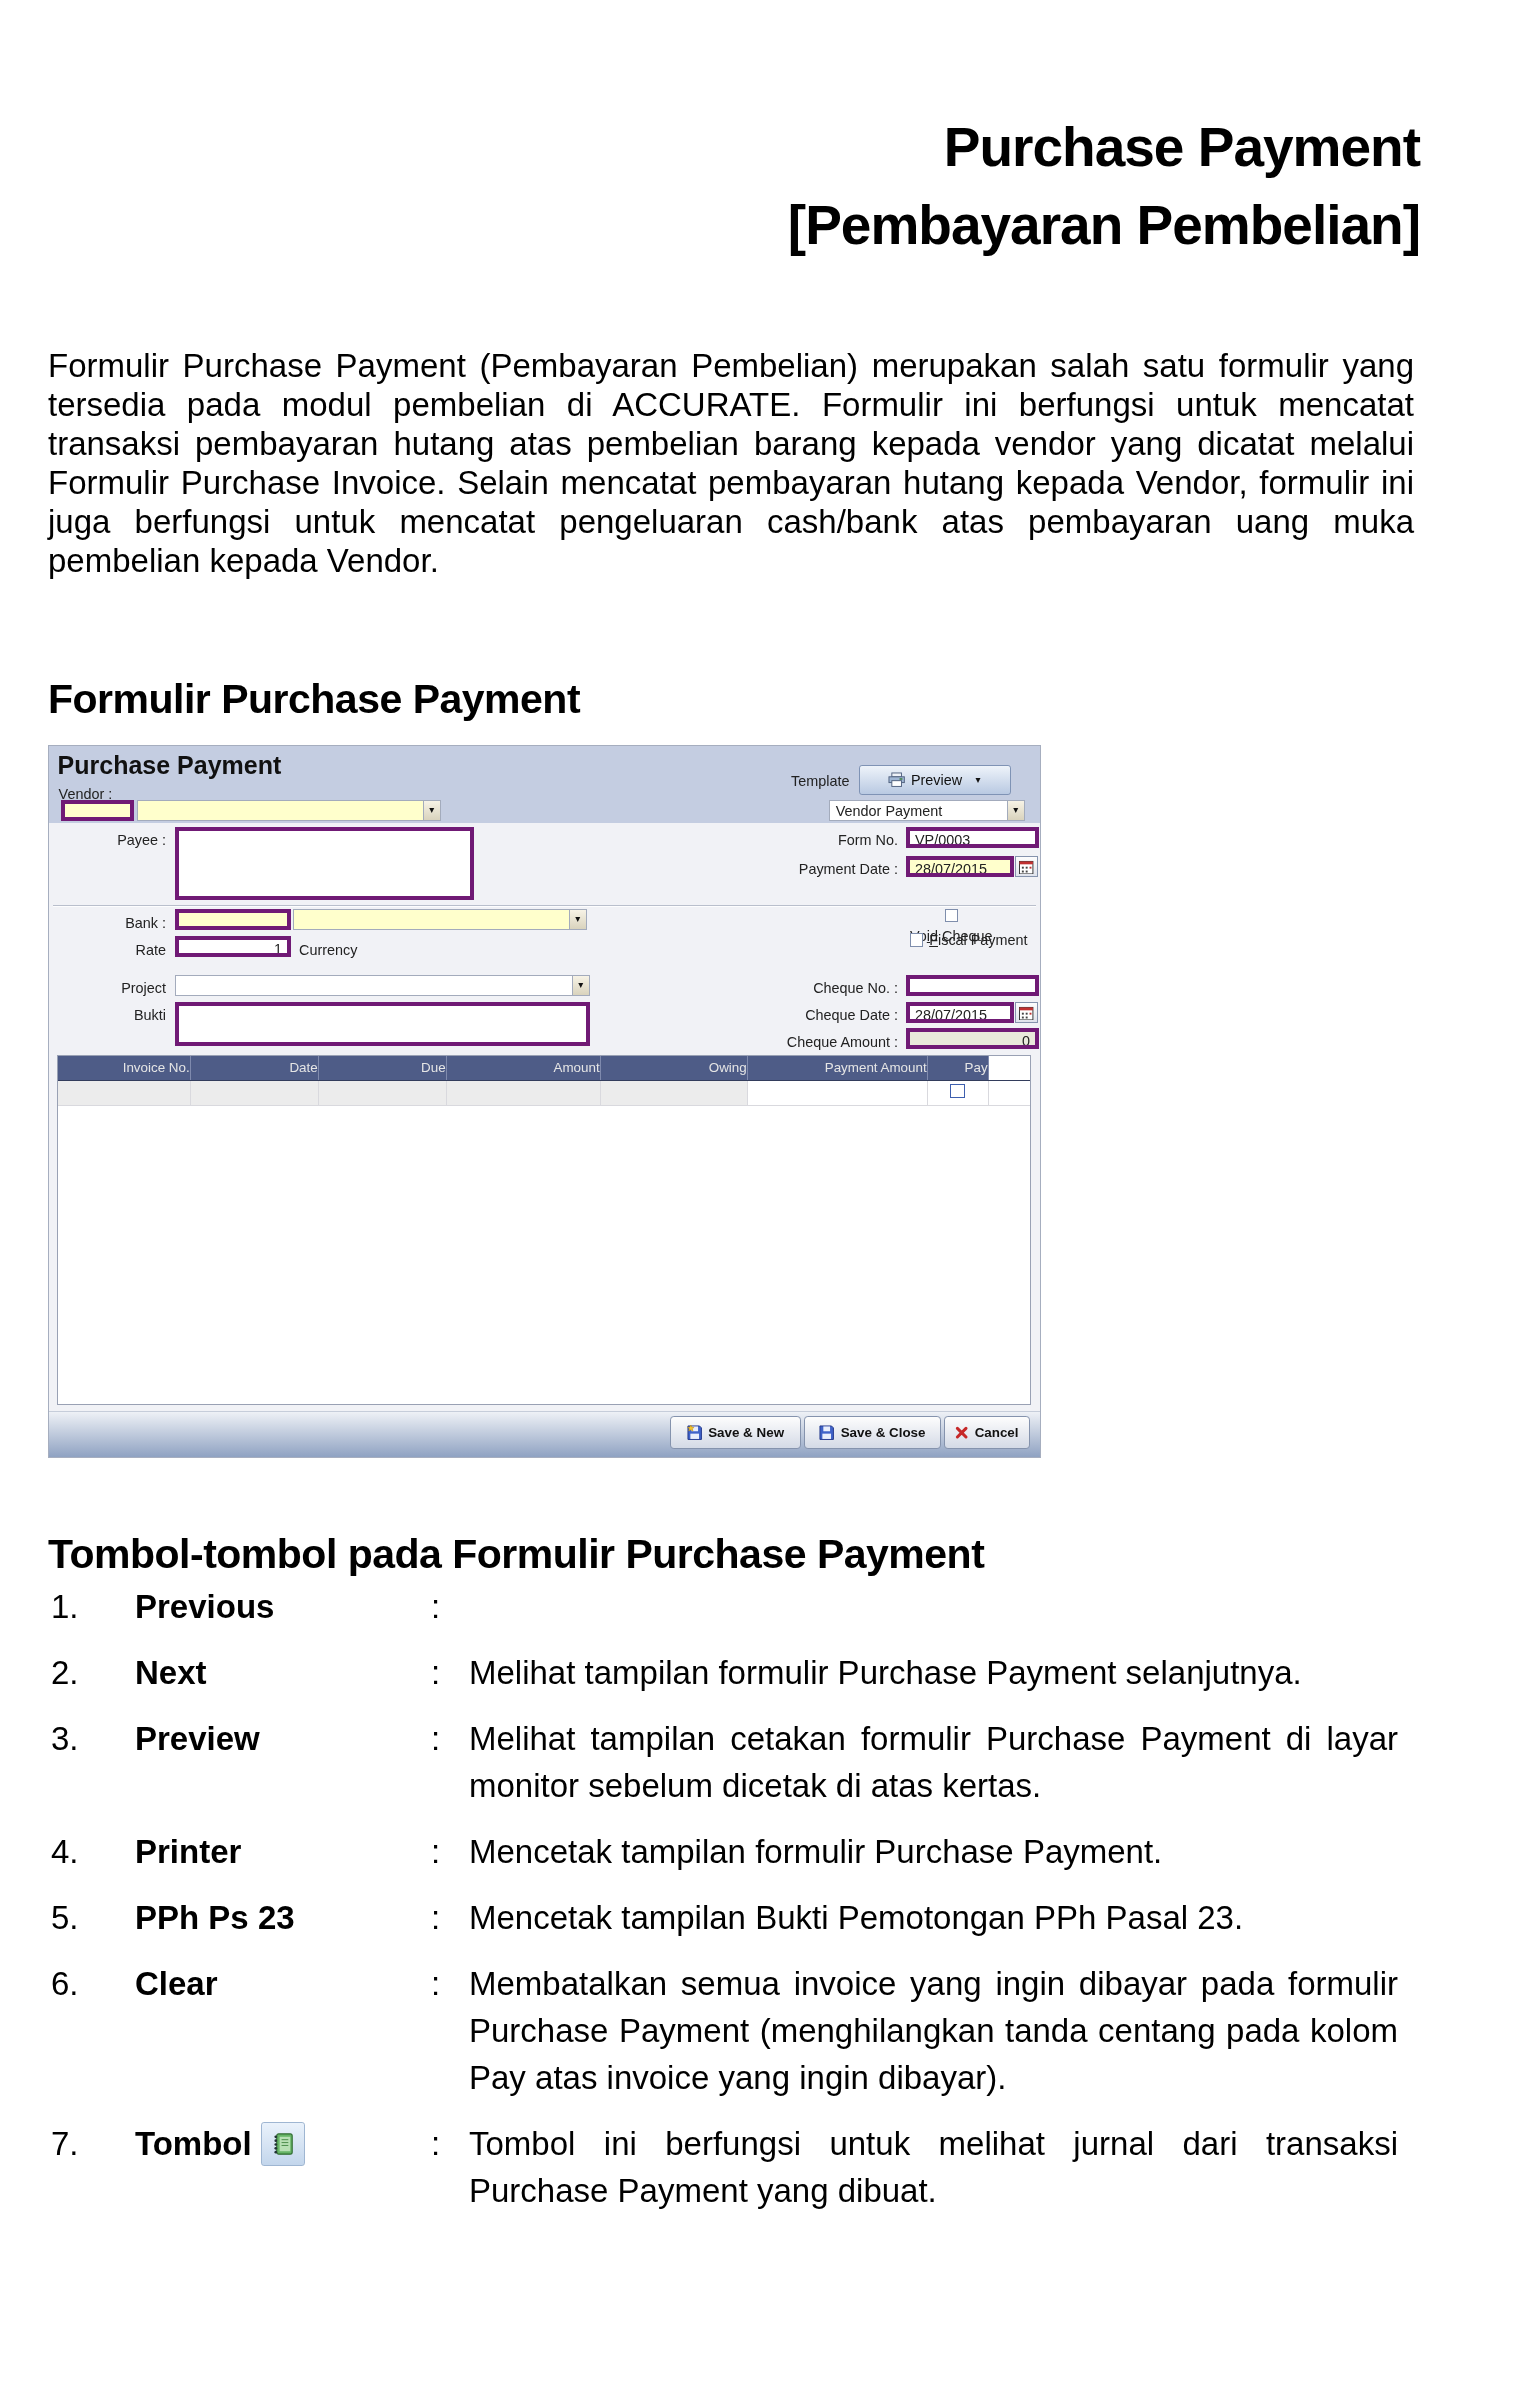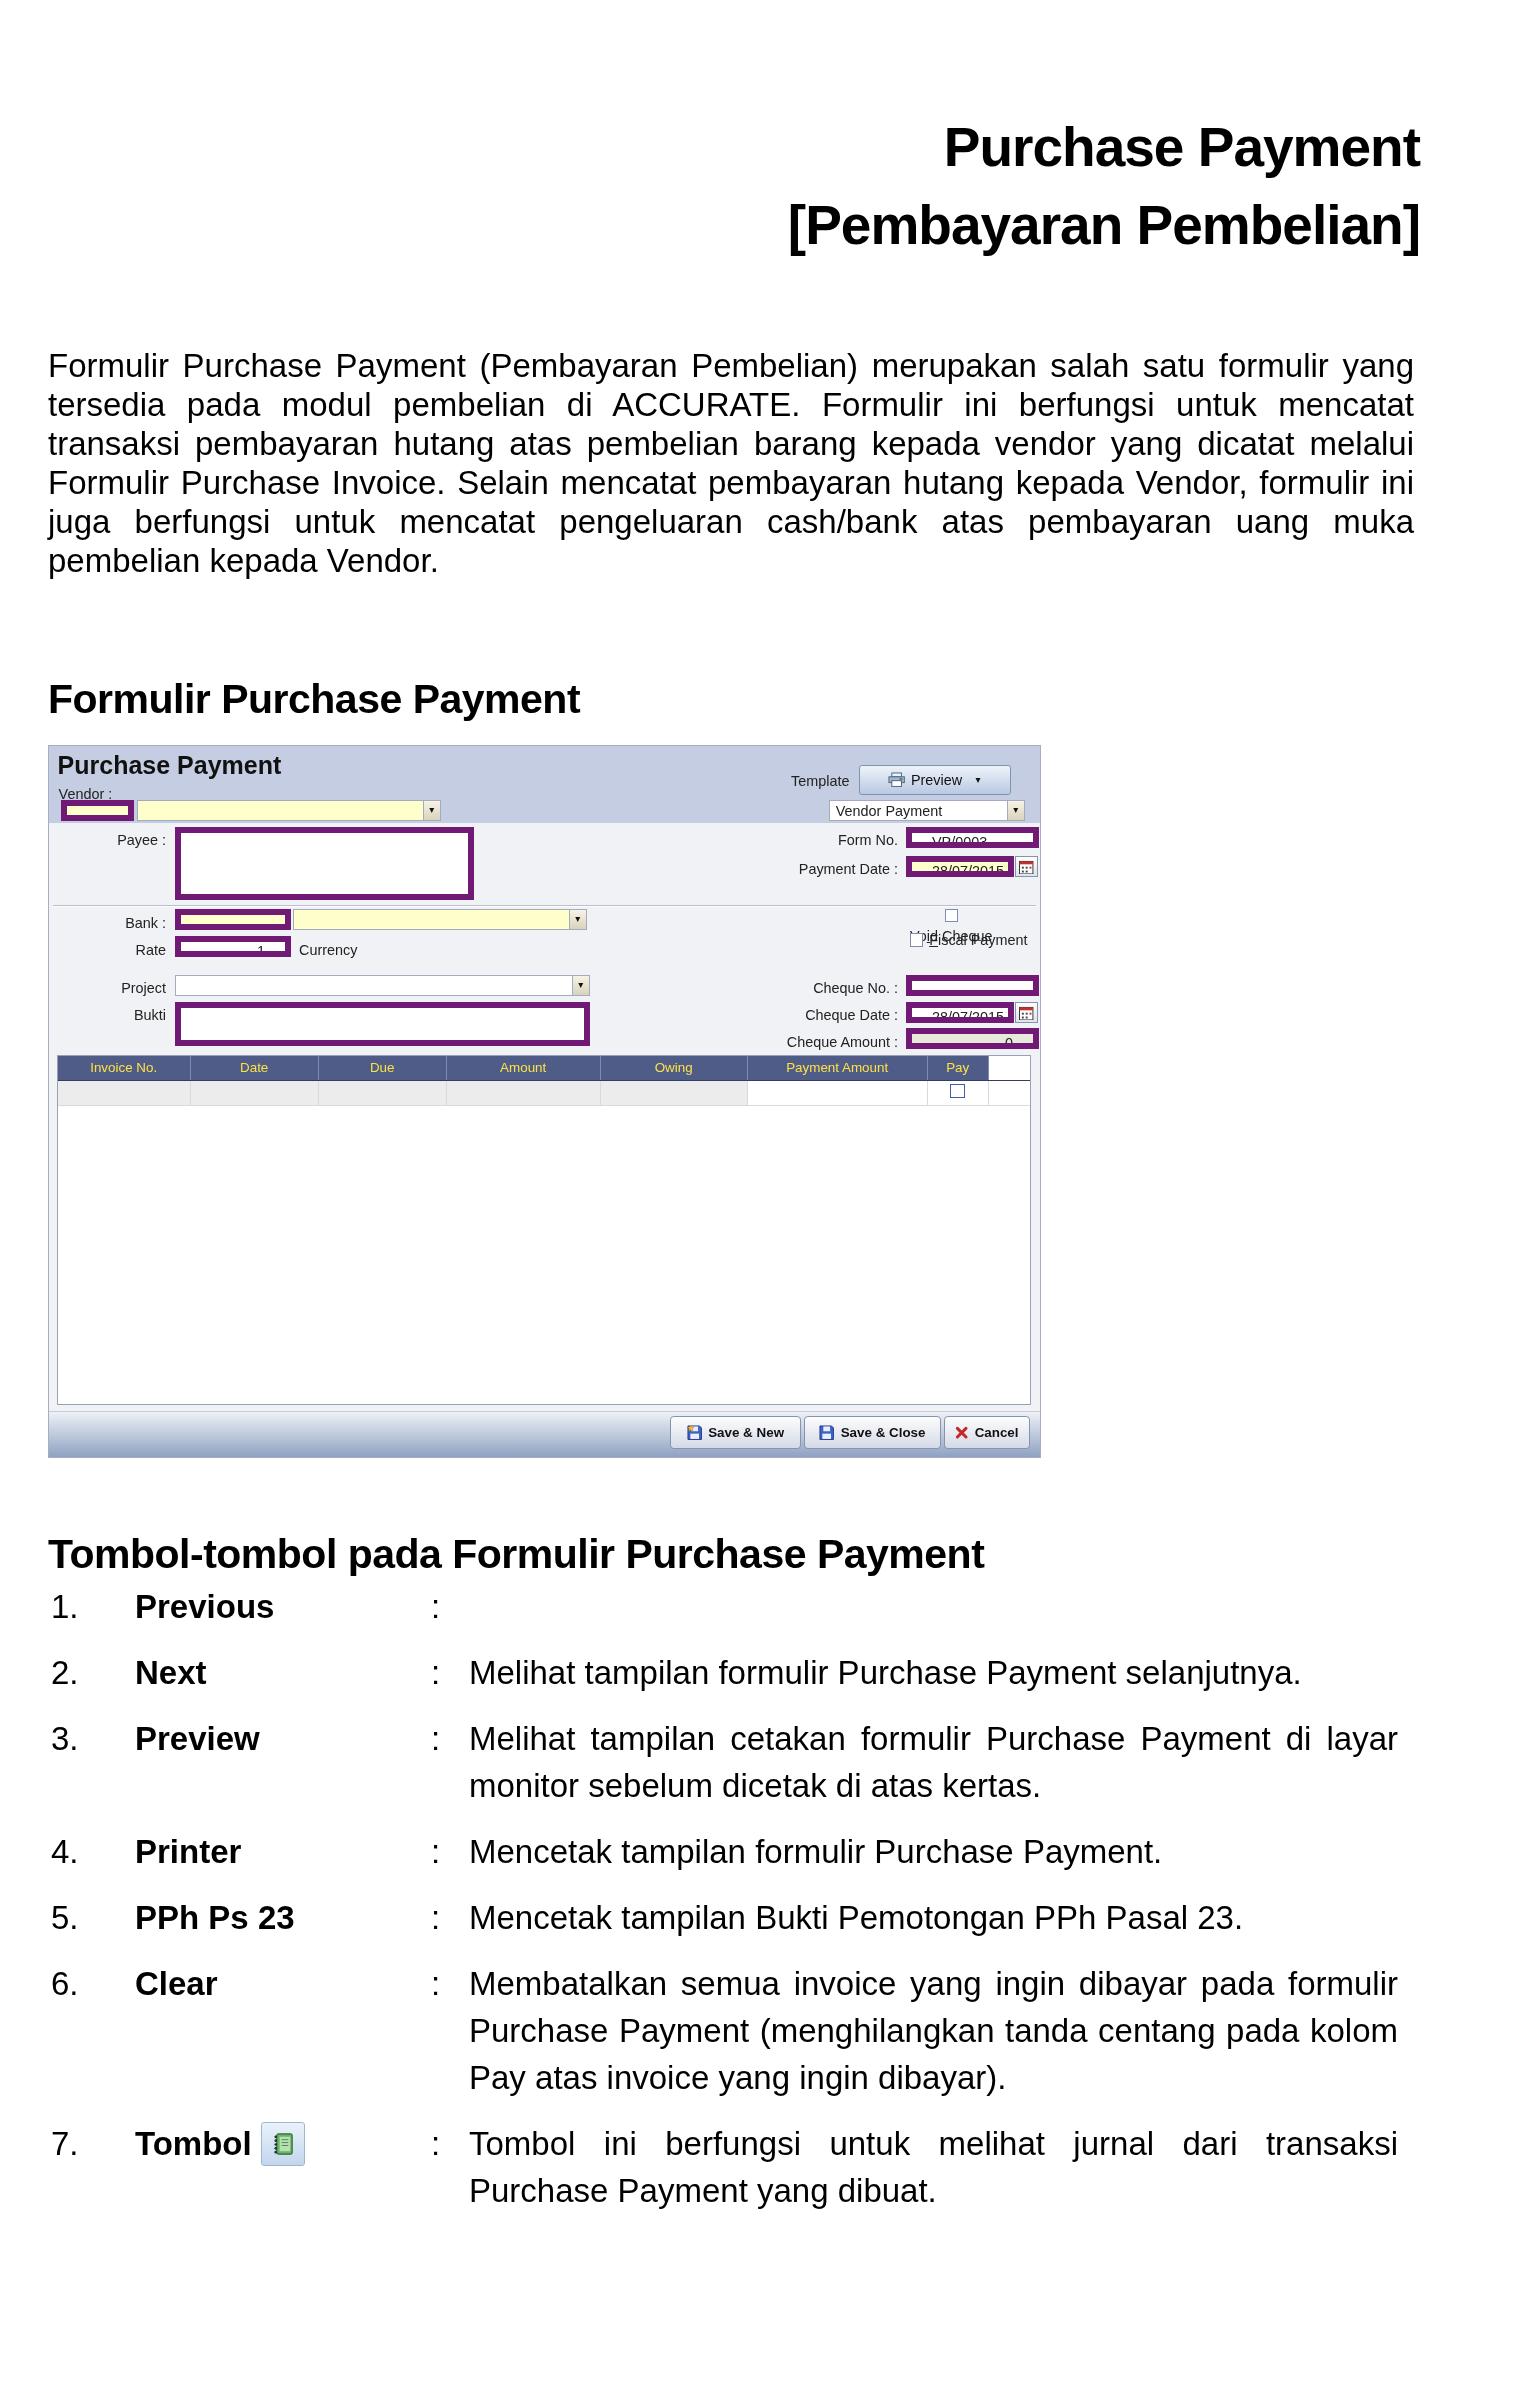--- a/index.html
+++ b/index.html
@@ -22,38 +22,38 @@
   .btn-row .desc{text-align:justify;}
   .journal-btn{display:inline-block;width:42px;height:42px;margin-top:1.9px;border:1px solid #9fb6d2;border-radius:2.9px;background:linear-gradient(#eaf2fb,#c3d6ec);text-align:center;line-height:38px;}
 
   
   .shot{position:absolute;left:48px;top:745px;width:991px;height:711px;border:1px solid #a6aebf;background:#f1f2f6;font-size:14.4px;color:#222;}
   .shot *{box-sizing:border-box;}
   .band{position:absolute;left:0;top:0;width:100%;height:77px;background:#c4cde1;}
   .shot-title{position:absolute;left:8.6px;top:4.8px;font-size:25px;font-weight:bold;color:#111;}
   .lbl{position:absolute;white-space:nowrap;}
   .lbl.r{text-align:right;}
-  .field{position:absolute;background:#fff;border:6px solid #701a75;padding:1px 20px;font-size:14.4px;line-height:17.3px;overflow:hidden;white-space:nowrap;}
+  .field{position:absolute;background:#fff;border:4px solid #701a75;padding:1px 5px;font-size:14.4px;line-height:17.3px;overflow:hidden;white-space:nowrap;}
   .field.yellow{background:#ffffcc;}
   .field.beige{background:#e9e9db;}
   .field.num{text-align:right;}
   .combo{position:absolute;border:1px solid #a3abbc;background:#fff;}
   .combo.yellow{background:#ffffcc;}
   .combo .dd{position:absolute;right:0;top:0;bottom:0;width:17.3px;background:linear-gradient(#f7f3e6,#d9d3bd);border-left:1px solid #a3abbc;font-size:8.6px;line-height:18px;text-align:center;color:#111;}
   .divider{position:absolute;left:3.8px;right:3.8px;height:0;border-top:1px solid #b9bfcc;border-bottom:1px solid #fdfdfe;}
   .chk{position:absolute;display:flex;align-items:center;gap:5.8px;white-space:nowrap;}
   .chk .box{width:13.4px;height:13.4px;background:#fff;border:1px solid #7f8eac;display:inline-block;}
   .cal-btn{position:absolute;width:23px;background:linear-gradient(#fdfdfd,#dfe3ec);border:1px solid #8593ad;text-align:center;padding:1px 0;}
   .preview-btn{position:absolute;left:810px;top:19px;width:152px;height:30px;border:1px solid #7f93b5;border-radius:2.9px;background:linear-gradient(#eef3fa,#b9c9e2);display:flex;align-items:center;justify-content:center;gap:5.8px;font-size:14.4px;color:#111;}
   .preview-btn .dd-arrow{font-size:8.6px;margin-left:5.8px;}
 
   
   .grid{position:absolute;left:7.7px;top:309px;width:974px;height:350px;border:1px solid #99a1b4;background:#fff;}
   .grid-head{display:flex;height:25px;background:#4e5c87;border-bottom:1px solid #333d5c;}
-  .grid-head .hc{color:#fde047;font-size:13.4px;line-height:24px;text-align:center;border-right:1px solid #7f8aad;overflow:hidden;white-space:nowrap;}
+  .grid-head .hc{color:#e5e5e5;font-size:13.4px;line-height:24px;text-align:right;border-right:1px solid #7f8aad;overflow:hidden;white-space:nowrap;}
   .grid-head .filler{flex:1;background:#fff;border-right:none;}
   .grid-row{display:flex;height:25px;border-bottom:1px solid #d9d9de;}
   .grid-row .dc{background:#ececec;border-right:1px solid #d9d9de;height:100%;}
   .grid-row .dc.white{background:#fff;}
   .pay-box{width:14.4px;height:14.4px;border:1.9px solid #3e5fae;background:#fff;margin:2.9px auto 0;}
 
   
   .foot-bar{position:absolute;left:0;bottom:0;width:100%;height:46px;background:linear-gradient(#eef1f6,#8fa2c2);border-top:1px solid #c6cdda;}
   .sbtn{position:absolute;top:3.8px;height:33px;border:1px solid #8593ad;border-radius:3.8px;background:linear-gradient(#fdfdfd,#d4dae6);font-size:13.4px;font-weight:bold;color:#111;display:flex;align-items:center;justify-content:center;gap:5.8px;font-family:"Liberation Sans",sans-serif;}
   .u{text-decoration:underline;}

